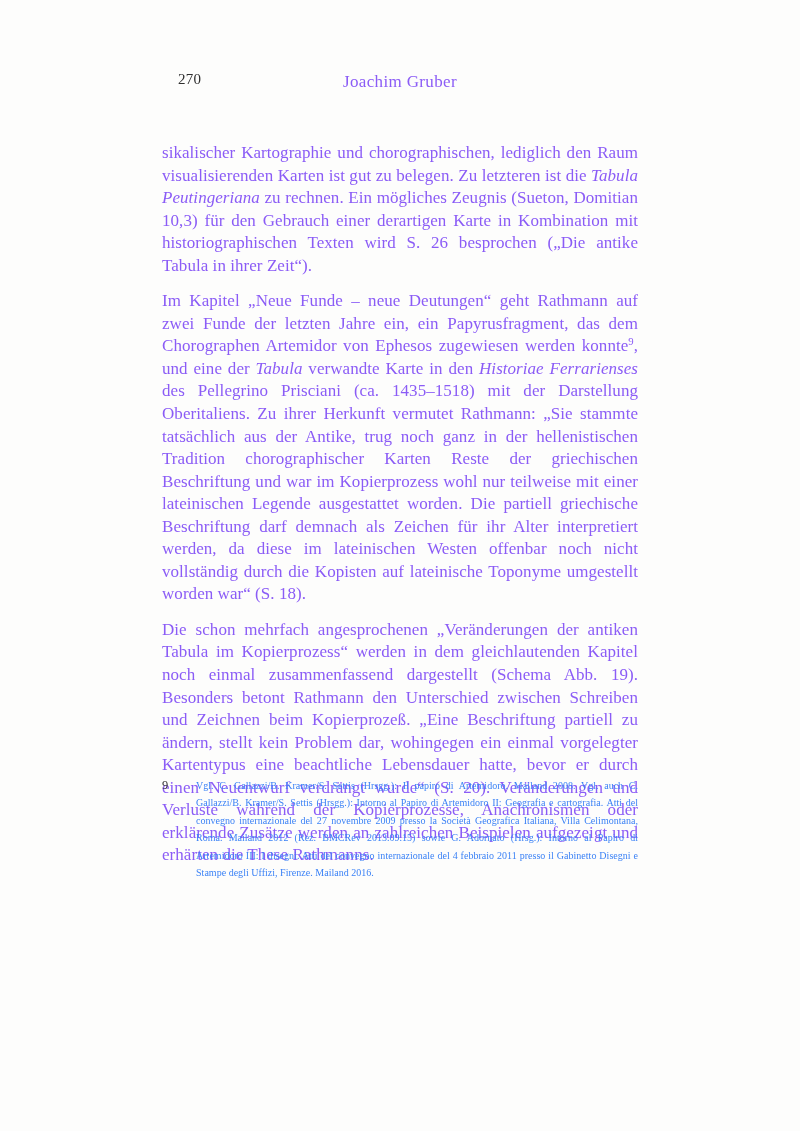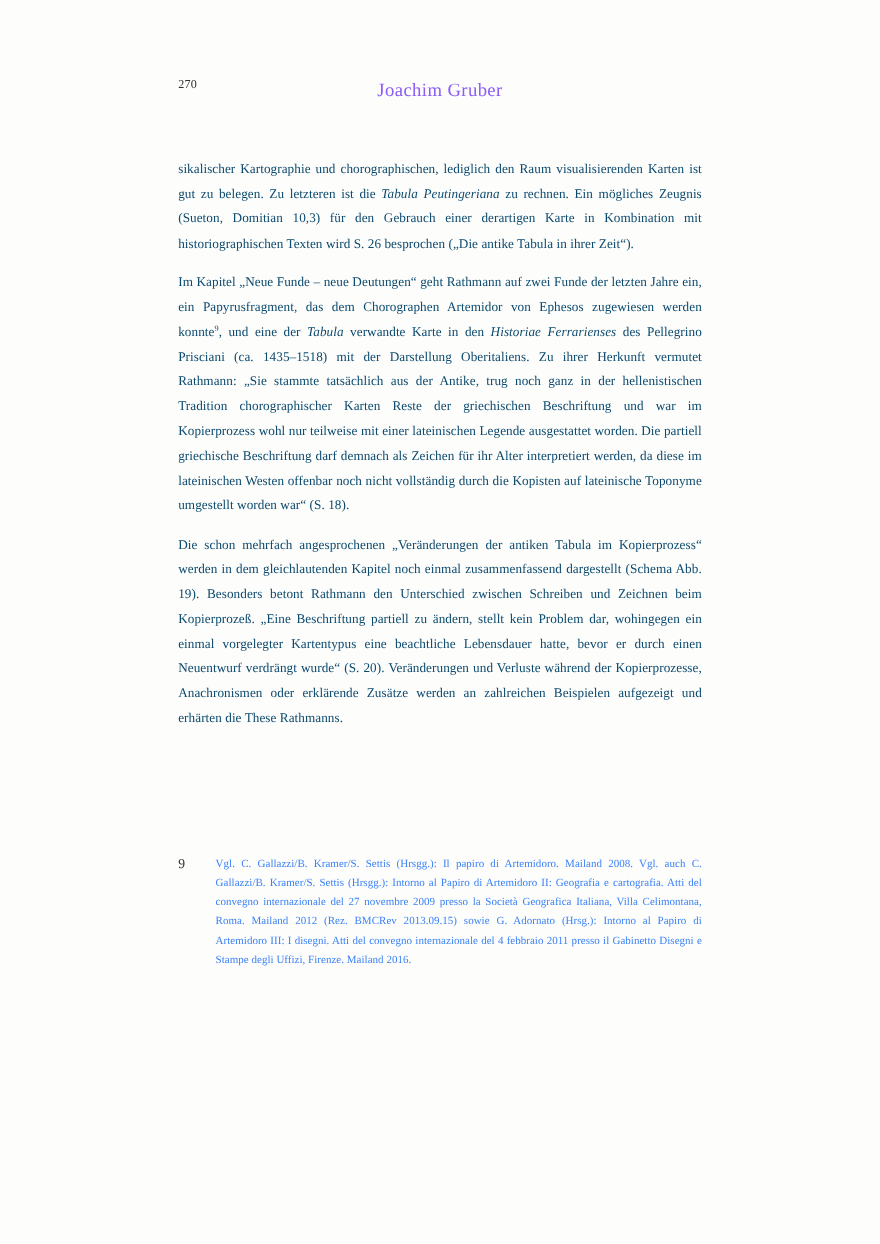--- a/index.html
+++ b/index.html
@@ -22,23 +22,23 @@
   .runninghead {
     position: absolute;
     top: 71px;
     left: 162px;
     width: 476px;
     height: 18px;
   }
 
   .folio {
     position: absolute;
-    left: 0;
+    left: 16px;
     top: 0;
-    font-size: 11px;
+    font-size: 15px;
     letter-spacing: 0.2px;
     color: #2f2f2f;
   }
 
   .head-title {
     position: absolute;
     left: 0;
     top: 1px;
     width: 476px;
     text-align: center;
@@ -50,26 +50,26 @@
   
   .textblock {
     position: absolute;
     top: 142px;
     left: 162px;
     width: 476px;
   }
 
   .para {
     margin: 0 0 13px 0;
-    font-size: 12px;
+    font-size: 17px;
     line-height: 22.55px;
     text-align: justify;
     text-justify: inter-word;
     letter-spacing: 0.05px;
-    color: #0c4a6e;
+    color: #8b5cf6;
     hyphens: manual;
   }
 
   .para:last-child {
     margin-bottom: 0;
   }
 
   .para i {
     font-style: italic;
   }

